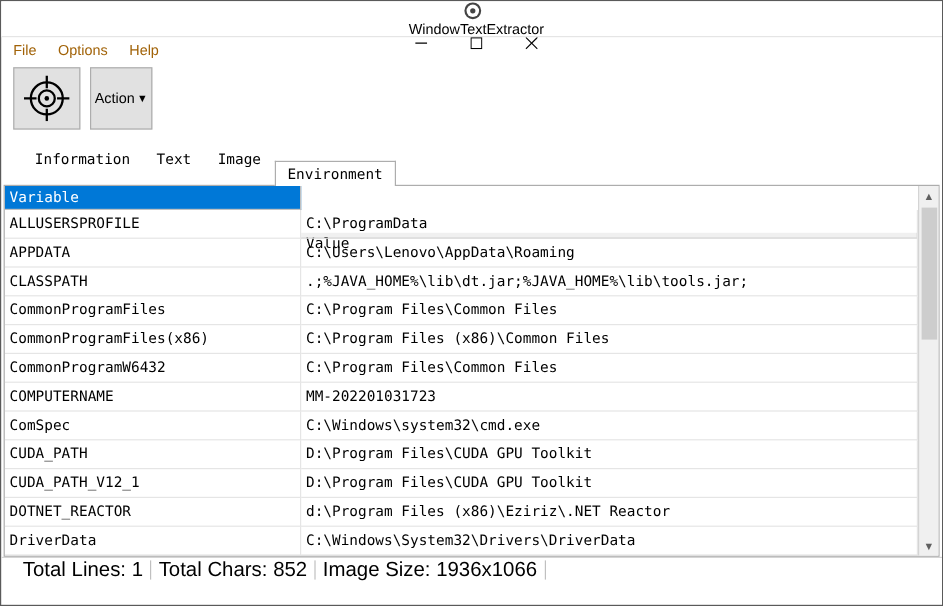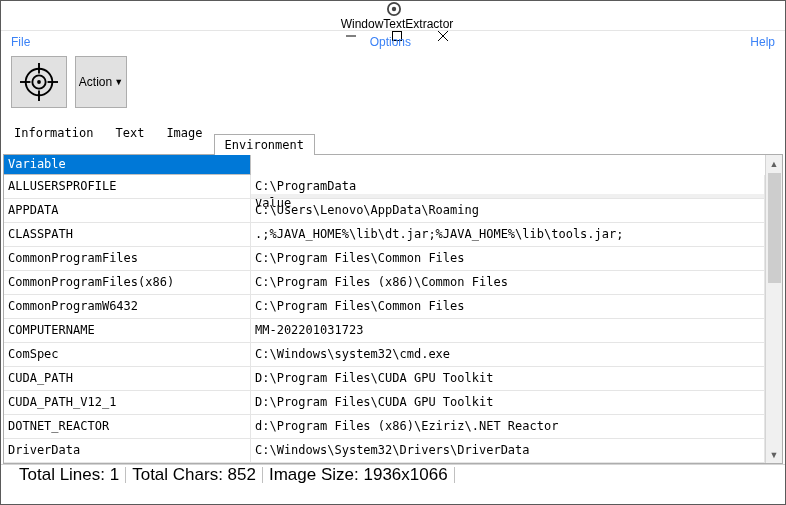--- a/index.html
+++ b/index.html
@@ -36,22 +36,21 @@
   font-size: 14px;
   color: #000;
 }
 .menubar {
   height: 22px;
   display: flex;
   align-items: center;
   padding: 0 10px;
   gap: 18px;
   font-size: 12px;
-  color:#3b82f6;
-  justify-content:space-between;
+  color:#a16207;
 }
 .menubar span { cursor: default; }
 .toolbar {
   height: 62px;
   display: flex;
   align-items: center;
   padding: 6px 10px 10px 10px;
   gap: 8px;
 }
 .tool-btn {
@@ -67,21 +66,21 @@
   font-size:12px;
   gap:2px;
   align-items:center;
 }
 .tool-btn.action .caret {
   font-size:9px;
 }
 .crosshair-svg { width:38px; height:38px; }
 .tabs-row {
   display:flex;
-  padding-left:2px;
+  padding-left:17px;
   margin-top:6px;
 }
 .tab {
   padding: 3px 10px;
   font-size:12px;
   font-family: "SimSun", monospace;
   border:1px solid transparent;
   border-bottom:none;
   position:relative;
   top:1px;

